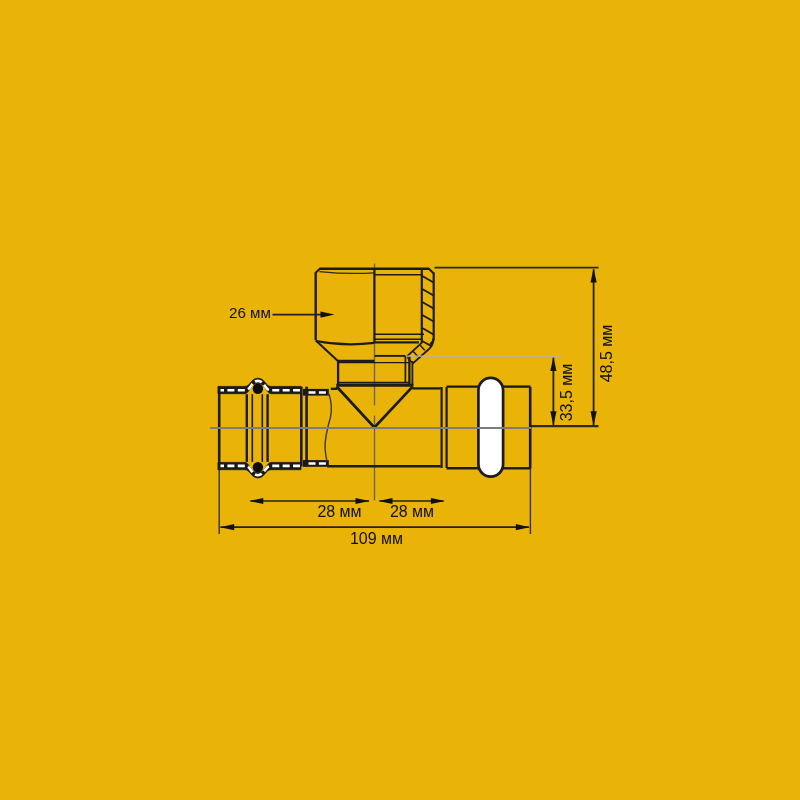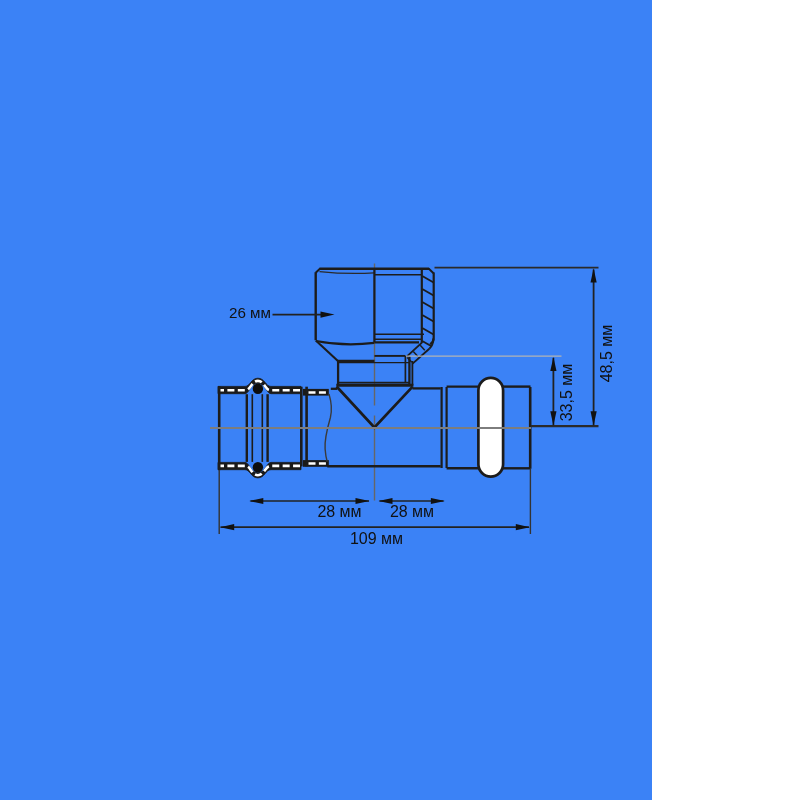--- a/index.html
+++ b/index.html
@@ -1,16 +1,16 @@
 <!DOCTYPE html>
 <html><head>
 <meta charset="utf-8">
 <style>
   html,body{margin:0;padding:0;background:#ffffff;}
-  .wrap{width:652px;height:800px;position:relative;background:#3b82f6;text-align:center;}
+  .wrap{width:800px;height:800px;position:relative;background:#eab308;text-align:center;}
   text{font-family:"Liberation Sans",sans-serif;fill:#111;}
 </style>
 </head>
 <body>
 <div class="wrap">
 <svg width="800" height="800" viewBox="0 0 800 800">
 <g stroke-linecap="butt" stroke-linejoin="miter" fill="none">
 
 <line x1="374.5" y1="263.5" x2="374.5" y2="500.5" stroke="#666" stroke-width="1.4" stroke-dasharray="142 10 300"></line>
 

